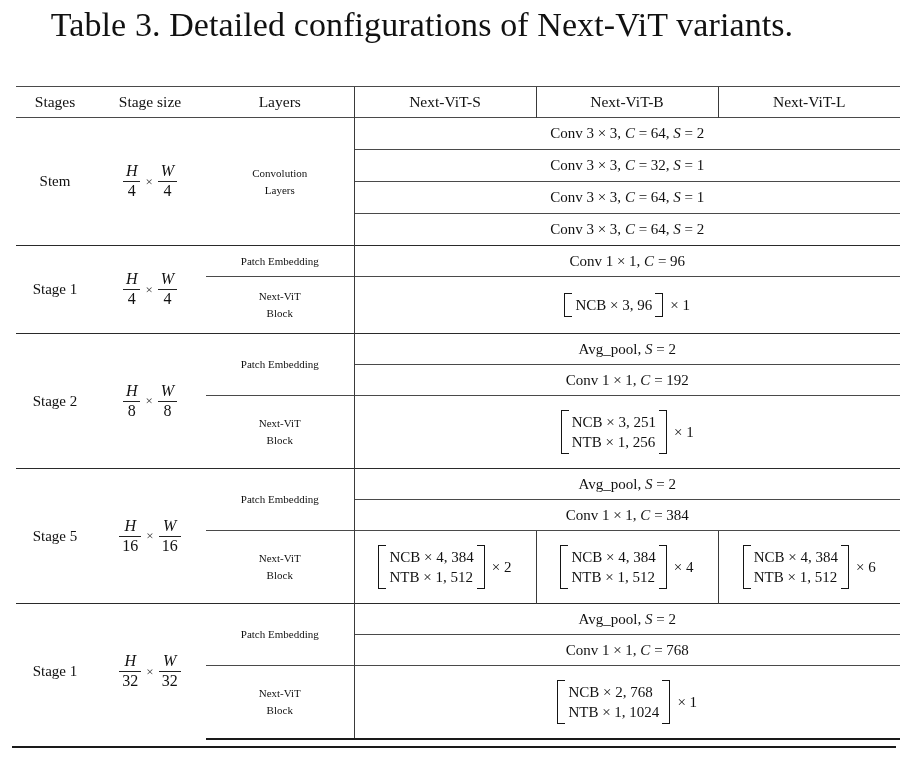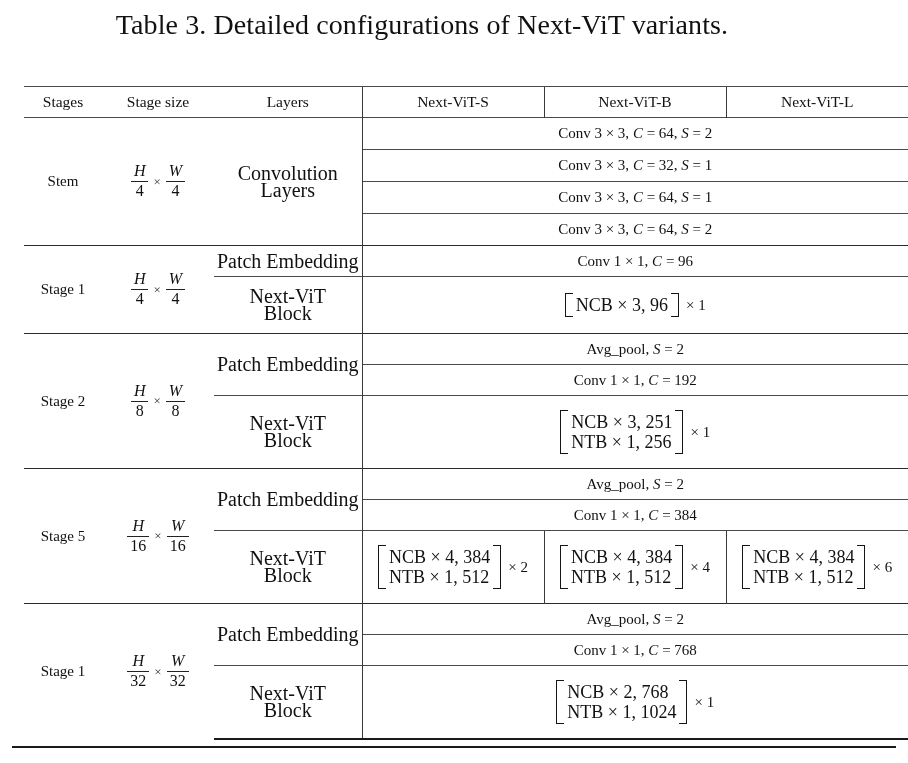--- a/index.html
+++ b/index.html
@@ -11,30 +11,30 @@
     font-family: "Liberation Serif", "DejaVu Serif", serif;
     color: #111111;
     position: relative;
     overflow: hidden;
   }
 
   
   #caption {
     width: 844px;
     text-align: center;
-    font-size: 28px;
+    font-size: 34px;
     line-height: 34px;
     padding-top: 8px;
     letter-spacing: 0.1px;
   }
 
   
   #table-wrap {
     position: absolute;
-    left: 24px;
+    left: 16px;
     top: 86px;
     width: 884px;
   }
   table.cfg {
     border-collapse: collapse;
     width: 884px;
     table-layout: fixed;
     font-size: 15px;
   }
   table.cfg td, table.cfg th {
@@ -64,21 +64,21 @@
 
   
   .hdr td { height: 30px; font-size: 15.5px; }
 
   
   .r-conv td { height: 31px; }
   .r-pe   td { height: 30px; }
   .r-blk1 td { height: 56px; }
   .r-blk2 td { height: 72px; }
 
-  .layer-label { font-size: 20px; line-height: 17px; }
+  .layer-label { font-size: 11px; line-height: 17px; }
 
   
   .frac {
     display: inline-block;
     vertical-align: middle;
     text-align: center;
     line-height: 1.05;
     font-size: 16px;
     margin: 0 1px;
   }
@@ -113,21 +113,21 @@
     align-self: stretch;
     border-top: 1.5px solid #151515;
     border-bottom: 1.5px solid #151515;
   }
   .brk-l { border-left: 1.5px solid #151515; }
   .brk-r { border-right: 1.5px solid #151515; }
   .mat-rows {
     display: inline-block;
     padding: 2px 3px;
     line-height: 20px;
-    font-size: 18px;
+    font-size: 15px;
     white-space: nowrap;
   }
   .mat-rows > span { display: block; text-align: left; }
   .mat-mult {
     display: inline-block;
     padding-left: 7px;
     font-size: 15px;
     white-space: nowrap;
   }
   .cellwrap {

